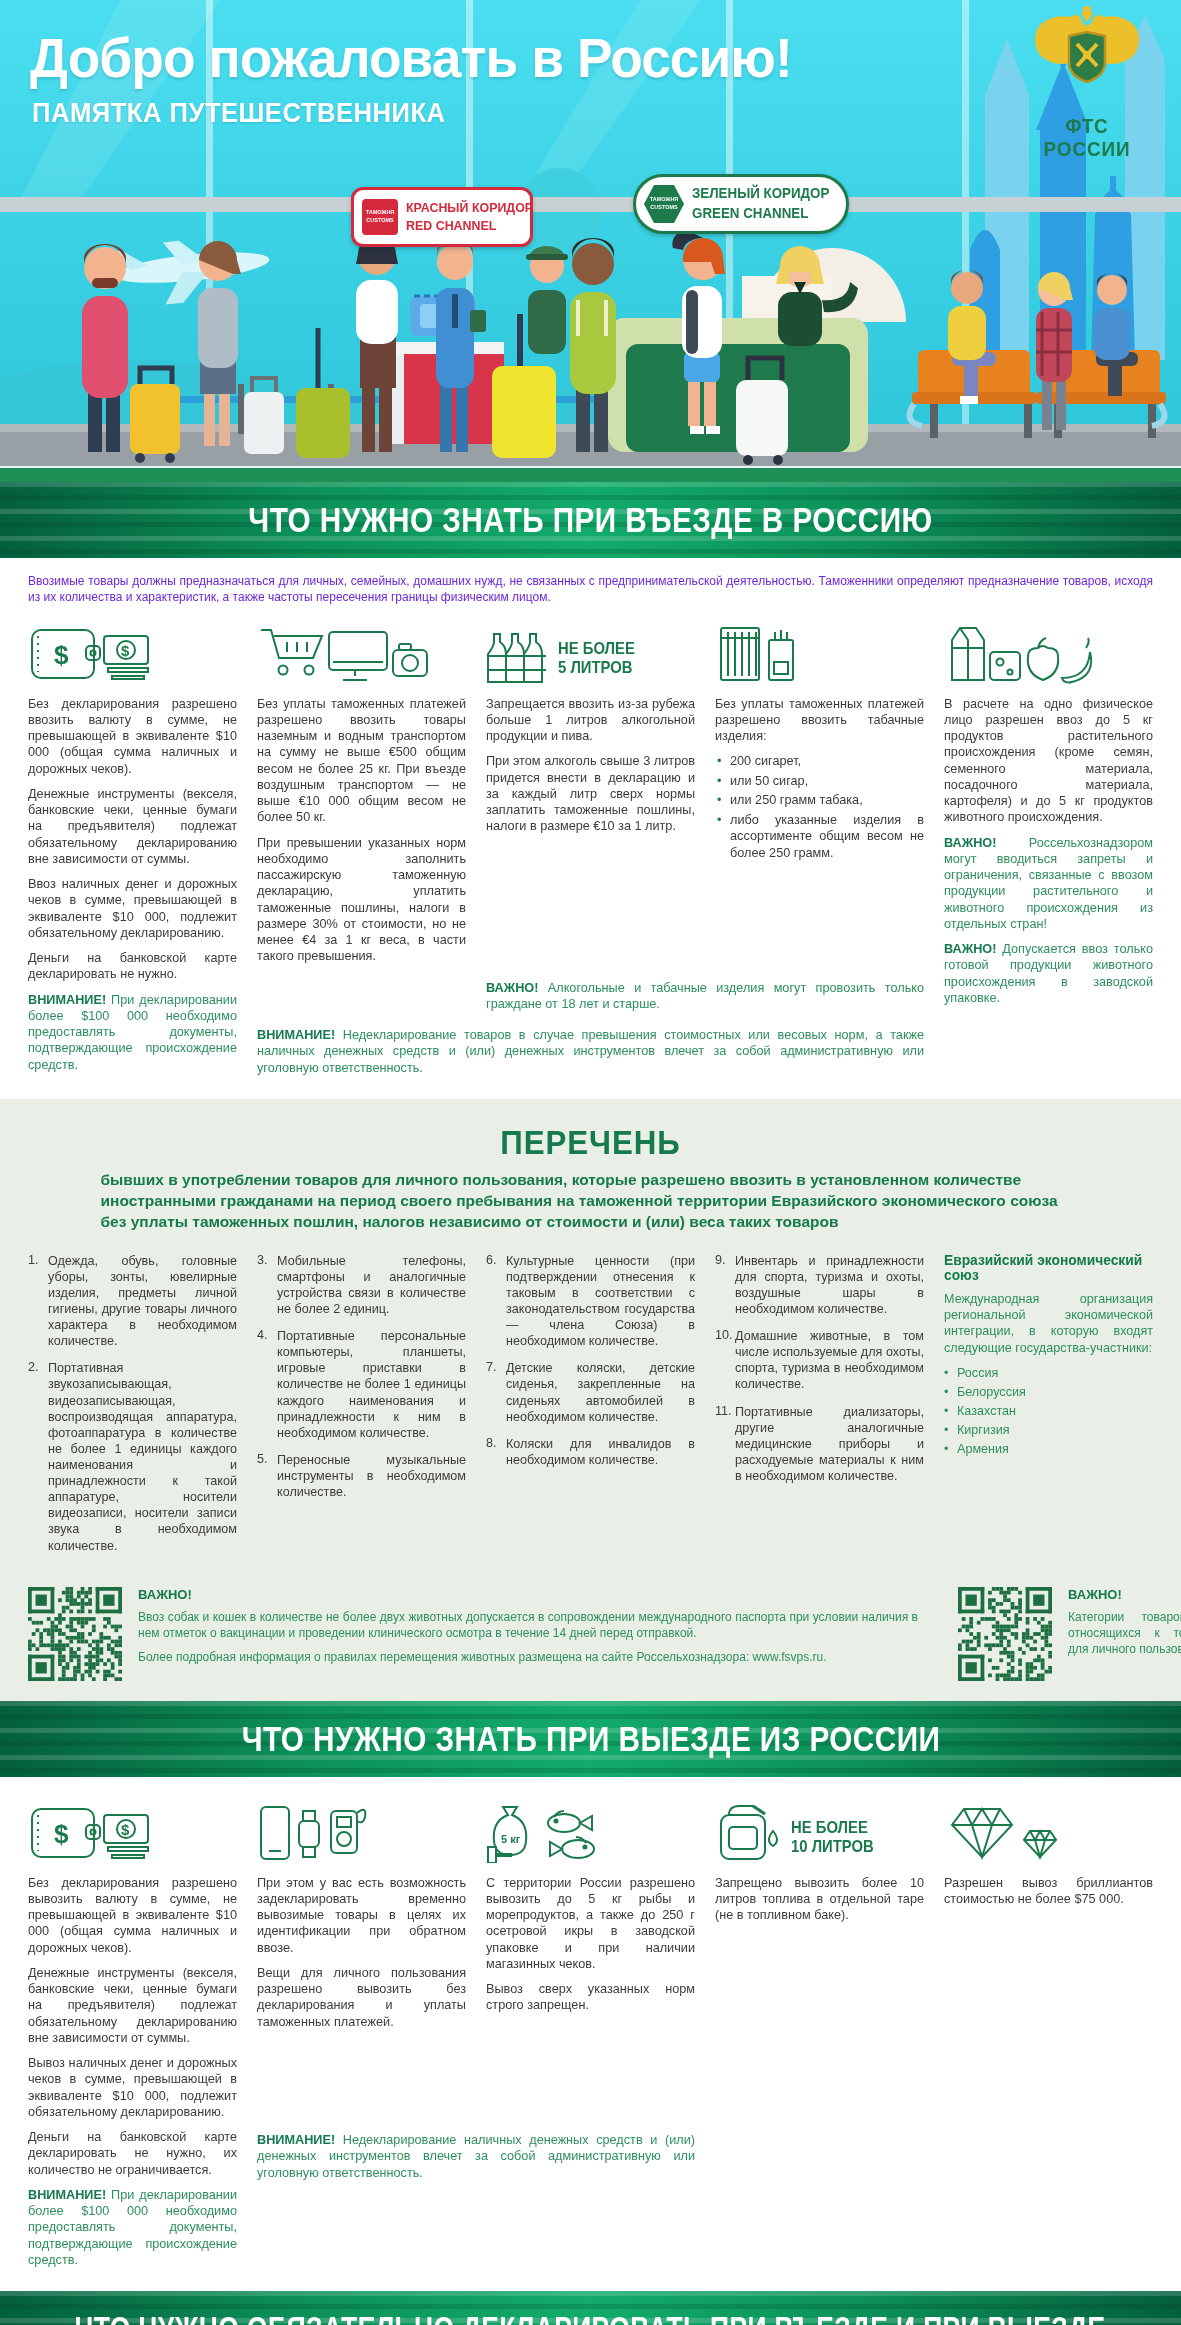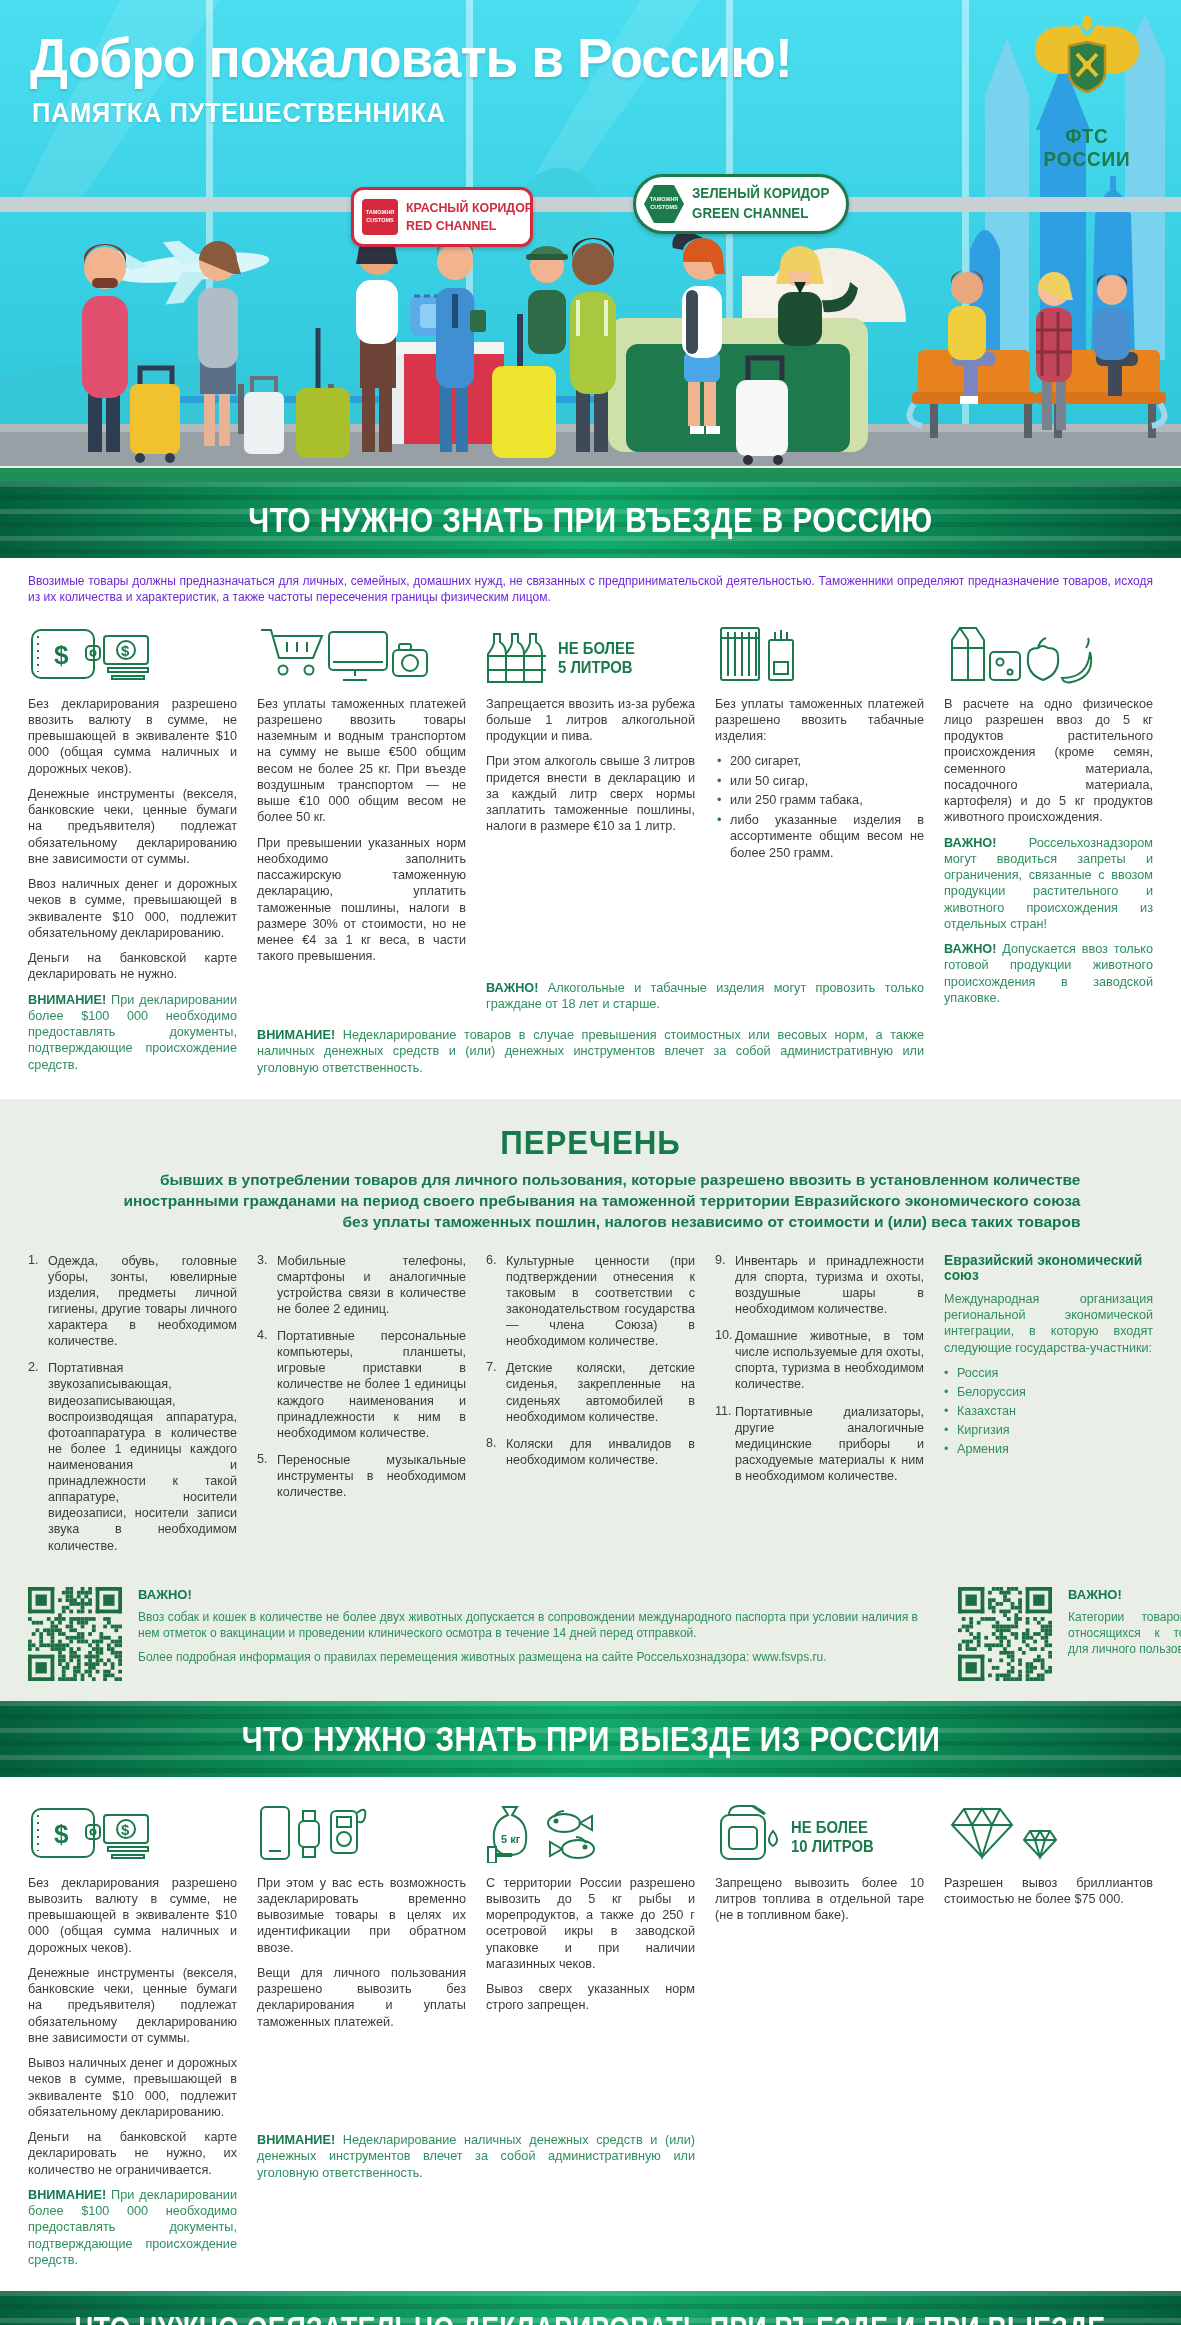--- a/index.html
+++ b/index.html
@@ -9,21 +9,21 @@
     font-family:"Liberation Sans","DejaVu Sans",sans-serif;
     color:#3c3c3c;
   }
   .poster { width:1181px; position:relative; overflow:hidden; background:#fff; }
 
   
   .hero { position:relative; height:482px; background:linear-gradient(180deg,#4adef0 0%,#38d2e5 55%,#2cc4d8 100%); overflow:hidden; }
   .hero svg.scene { position:absolute; inset:0; }
   .hero-title { position:absolute; left:30px; top:26px; color:#fff; font-weight:bold; font-size:55px; letter-spacing:-1px; transform:scaleX(.97); transform-origin:left; text-shadow:0 2px 3px rgba(0,60,70,.18); white-space:nowrap; }
   .hero-subtitle { position:absolute; left:32px; top:98px; color:#fff; font-weight:bold; font-size:27px; letter-spacing:.5px; transform:scaleX(.95); transform-origin:left; text-shadow:0 1px 2px rgba(0,60,70,.18); }
-  .fts-logo { position:absolute; right:34px; top:16px; width:120px; text-align:center; }
+  .fts-logo { position:absolute; right:34px; top:6px; width:120px; text-align:center; }
   .fts-logo .fts-text { color:#1d7a4b; font-weight:bold; font-size:21px; line-height:1.1; letter-spacing:1px; transform:scaleX(.9); }
   .channel-sign { position:absolute; background:#fff; display:flex; align-items:center; gap:8px; padding:6px 12px 6px 8px; box-shadow:0 2px 4px rgba(0,40,50,.25); }
   .sign-red { left:351px; top:187px; border:3px solid #d52a3e; border-radius:12px; width:182px; height:60px; }
   .sign-green { left:633px; top:174px; border:3px solid #1d7a4b; border-radius:30px; width:216px; height:60px; }
   .sign-badge-red { width:36px; height:36px; background:#d52a3e; border-radius:4px; color:#fff; font-size:5.5px; font-weight:bold; display:flex; flex-direction:column; align-items:center; justify-content:center; line-height:1.4; flex:0 0 auto; }
   .sign-badge-green { width:40px; height:38px; background:#1d7a4b; clip-path:polygon(25% 0,75% 0,100% 50%,75% 100%,25% 100%,0 50%); color:#fff; font-size:5.5px; font-weight:bold; display:flex; flex-direction:column; align-items:center; justify-content:center; line-height:1.4; flex:0 0 auto; }
   .sign-text-red { color:#d52a3e; font-weight:bold; font-size:13.5px; line-height:1.35; transform:scaleX(.92); transform-origin:left; white-space:nowrap; }
   .sign-text-green { color:#1d7a4b; font-weight:bold; font-size:14.5px; line-height:1.35; transform:scaleX(.92); transform-origin:left; white-space:nowrap; }
 
   
@@ -48,21 +48,21 @@
   .note-alcohol { grid-column:3/5; grid-row:2; align-self:start; }
   .note-span-entry { grid-column:2/5; grid-row:3; align-self:start; }
   .note-span-exit { grid-column:2/4; grid-row:2; align-self:start; }
   ul.greenlist { list-style:none; margin:4px 0 0 2px; }
   ul.greenlist li { font-size:12.7px; line-height:1.3; padding-left:13px; position:relative; margin-bottom:3px; text-align:justify; }
   ul.greenlist li::before { content:"•"; position:absolute; left:0; color:#1b7a4c; }
 
   
   .perechen { background:#e9efe6; padding:24px 28px 20px; }
   .per-title { text-align:center; color:#157a4e; font-weight:bold; font-size:34px; letter-spacing:1px; transform:scaleX(.92); margin-bottom:8px; }
-  .per-sub { width:980px; margin:0 auto 20px; text-align:right; color:#157a4e; font-weight:bold; font-size:15.5px; line-height:1.35; }
+  .per-sub { width:980px; margin:0 auto 20px; text-align:left; color:#157a4e; font-weight:bold; font-size:15.5px; line-height:1.35; }
   .per-item { display:flex; margin-bottom:11px; }
   .per-item .num { flex:0 0 20px; font-size:12.6px; color:#3c3c3c; }
   .per-item .itext { font-size:12.6px; line-height:1.28; text-align:justify; color:#3c3c3c; }
   .eaeu-title { color:#157a4e; font-weight:bold; font-size:13.8px; margin-bottom:8px; }
   .eaeu-intro { color:#2e8f5f; font-size:12.6px; line-height:1.3; text-align:justify; margin-bottom:8px; }
   ul.eaeu-list { list-style:none; }
   ul.eaeu-list li { color:#2e8f5f; font-size:12.6px; line-height:1.5; padding-left:13px; position:relative; }
   ul.eaeu-list li::before { content:"•"; position:absolute; left:0; color:#2e8f5f; }
   .qr-row { display:flex; gap:40px; margin-top:22px; align-items:flex-start; }
   .qr-block { display:flex; gap:16px; }

